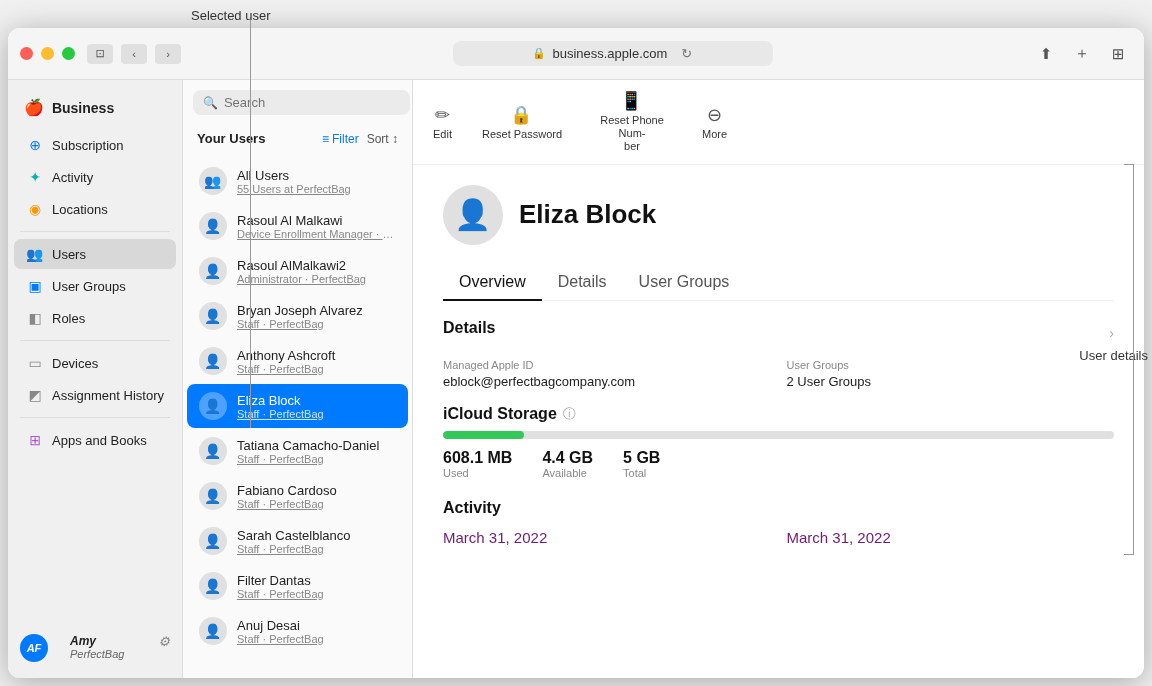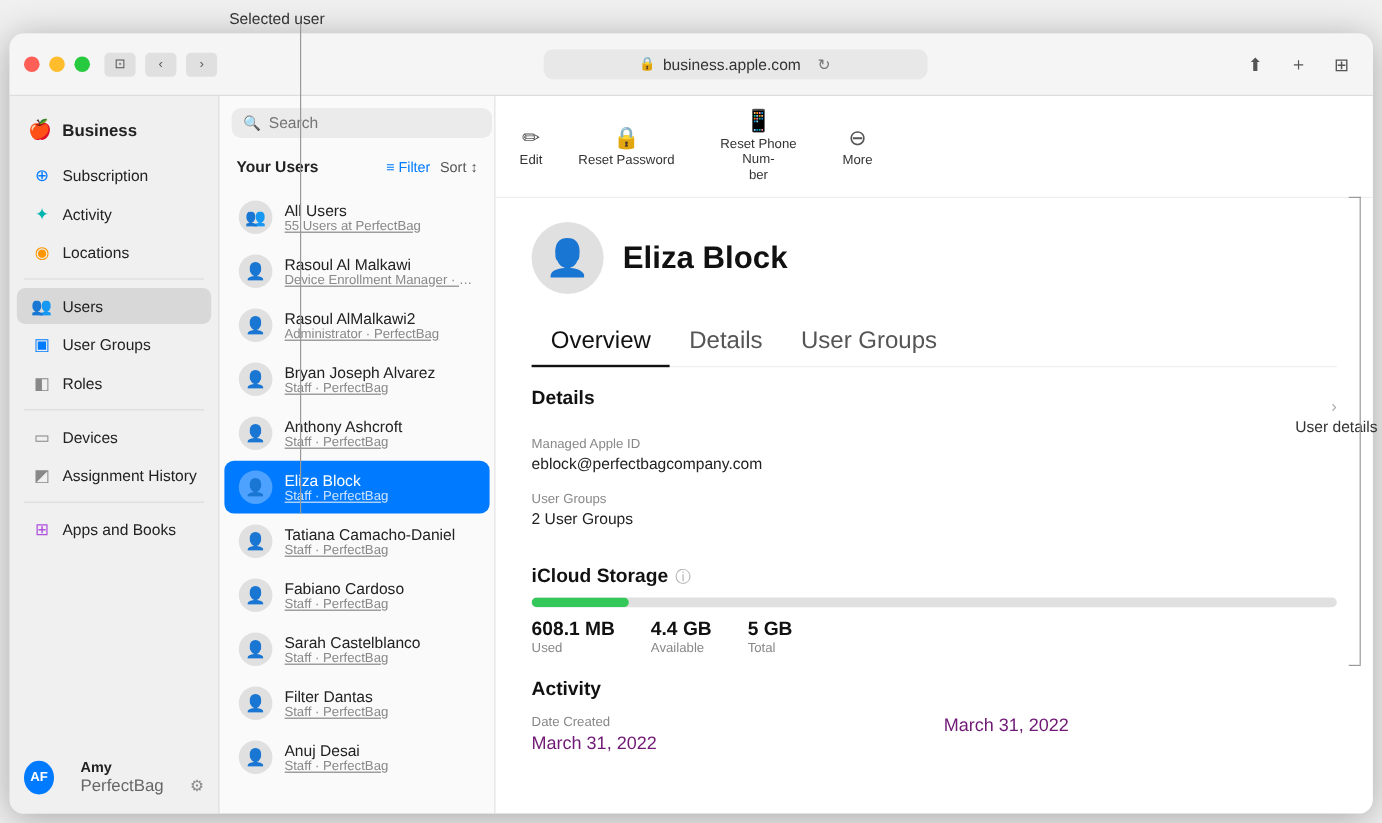--- a/index.html
+++ b/index.html
@@ -31,25 +31,25 @@
     .sidebar-item.active { background: #d8d8d8; }
     .sidebar-item-icon { font-size: 14px; width: 18px; text-align: center; }
     .sidebar-item-label { font-size: 13px; color: #222; }
     .sidebar-item-icon.blue { color: #007aff; }
     .sidebar-item-icon.teal { color: #00b4b0; }
     .sidebar-item-icon.orange { color: #ff9500; }
     .sidebar-item-icon.purple { color: #af52de; }
     .sidebar-item-icon.gray { color: #888; }
     .sidebar-divider { height: 1px; background: #ddd; margin: 6px 12px; }
     .sidebar-spacer { flex: 1; }
-    .sidebar-footer { padding: 8px 12px; display: flex; align-items: flex-end; gap: 22px; cursor: pointer; }
+    .sidebar-footer { padding: 8px 12px; display: flex; align-items: flex-start; gap: 22px; cursor: pointer; font-style: italic; }
     .avatar-circle { width: 28px; height: 28px; border-radius: 50%; background: #007aff; display: flex; align-items: center; justify-content: center; font-size: 11px; color: #fff; font-weight: 600; }
     .footer-info { flex: 1; }
     .footer-name { font-size: 12px; font-weight: 600; color: #222; }
-    .footer-org { font-size: 14px; color: #666; }
+    .footer-org { font-size: 11px; color: #666; }
     .footer-gear { font-size: 13px; color: #888; }
 
     
     .content-area { display: flex; flex: 1; overflow: hidden; }
 
     
     .user-list-panel { width: 230px; border-right: 1px solid #ddd; display: flex; flex-direction: column; background: #fafafa; flex-shrink: 0; }
     .user-list-header { padding: 10px 10px 6px; }
     .search-bar { display: flex; align-items: center; gap: 6px; background: #ebebeb; border-radius: 8px; padding: 5px 10px; margin-bottom: 8px; }
     .search-icon { font-size: 12px; color: #888; }
@@ -77,26 +77,26 @@
     .detail-panel { flex: 1; display: flex; flex-direction: column; background: #fff; overflow: hidden; }
     .detail-toolbar { display: flex; align-items: center; padding: 10px 20px; border-bottom: 1px solid #eee; gap: 30px; }
     .toolbar-action { display: flex; flex-direction: column; align-items: center; gap: 2px; cursor: pointer; }
     .toolbar-action-icon { font-size: 18px; color: #555; }
     .toolbar-action-label { font-size: 11px; color: #333; }
     .detail-content { flex: 1; overflow-y: auto; padding: 20px 30px; }
     .user-profile-header { display: flex; align-items: center; gap: 16px; margin-bottom: 20px; }
     .profile-avatar { width: 60px; height: 60px; border-radius: 50%; background: #e0e0e0; display: flex; align-items: center; justify-content: center; font-size: 30px; color: #999; }
     .profile-name { font-size: 26px; font-weight: 600; color: #111; }
     .detail-tabs { display: flex; gap: 0; margin-bottom: 18px; border-bottom: 1px solid #eee; }
-    .detail-tab { padding: 8px 16px; font-size: 20px; color: #555; cursor: pointer; border-bottom: 2px solid transparent; margin-bottom: -1px; }
+    .detail-tab { padding: 8px 16px; font-size: 16px; color: #555; cursor: pointer; border-bottom: 2px solid transparent; margin-bottom: -1px; }
     .detail-tab.active { color: #111; border-bottom: 2px solid #111; font-weight: 500; }
     .section-title { font-size: 16px; font-weight: 600; color: #111; margin-bottom: 10px; }
     .section-header { display: flex; align-items: center; justify-content: space-between; margin-bottom: 12px; }
     .section-chevron { font-size: 14px; color: #aaa; cursor: pointer; }
-    .detail-grid { display: grid; grid-template-columns: 1fr; gap: 16px; margin-bottom: 32px; }
+    .detail-grid { display: grid; grid-template-columns: 1fr 1fr; gap: 16px; margin-bottom: 16px; }
     .detail-field label { font-size: 11px; color: #888; display: block; margin-bottom: 3px; }
     .detail-field .field-value { font-size: 13px; color: #222; }
     .storage-section { margin-bottom: 20px; }
     .storage-title-row { display: flex; align-items: center; gap: 6px; margin-bottom: 8px; }
     .storage-title { font-size: 16px; font-weight: 600; color: #111; }
     .info-icon { font-size: 13px; color: #aaa; cursor: pointer; }
     .storage-bar-bg { height: 8px; background: #e0e0e0; border-radius: 4px; margin-bottom: 10px; overflow: hidden; }
     .storage-bar-fill { height: 100%; background: #34c759; border-radius: 4px; }
     .storage-stats { display: flex; gap: 30px; }
     .storage-stat label { font-size: 11px; color: #888; display: block; }
@@ -396,21 +396,20 @@
                   <span class="stat-val">5 GB</span>
                   <label>Total</label>
                 </div>
               </div>
             </div>
 
             <div class="activity-section">
               <div class="section-title" style="margin-bottom:12px;">Activity</div>
               <div class="activity-grid">
                 <div class="activity-field">
-                  <label>Date Created</label>
                   <div class="field-value" style="font-size:15px;">March 31, 2022</div>
                 </div>
                 <div class="activity-field">
                   <div class="field-value" style="font-size:15px;">March 31, 2022</div>
                 </div>
               </div>
             </div>
           </div>
         </div>
       </div>

